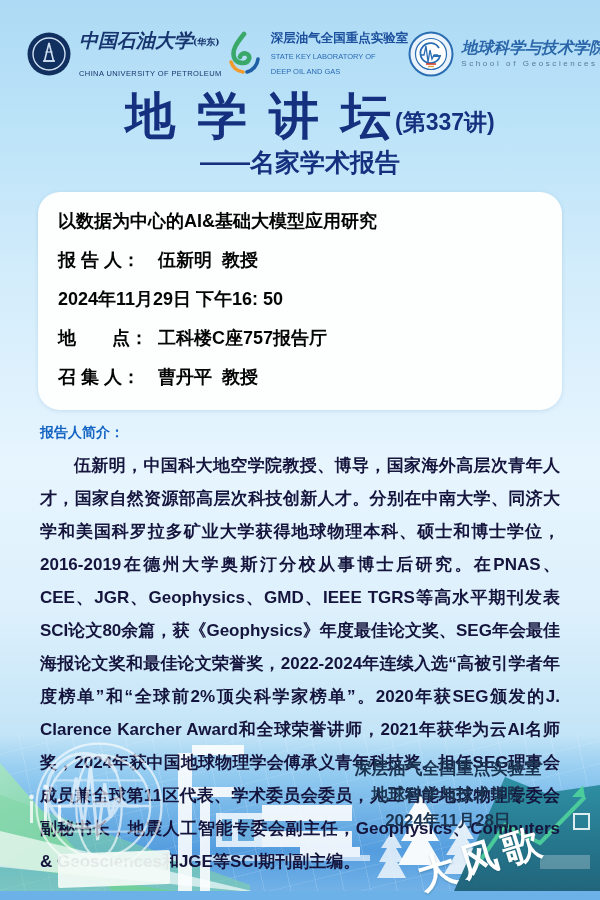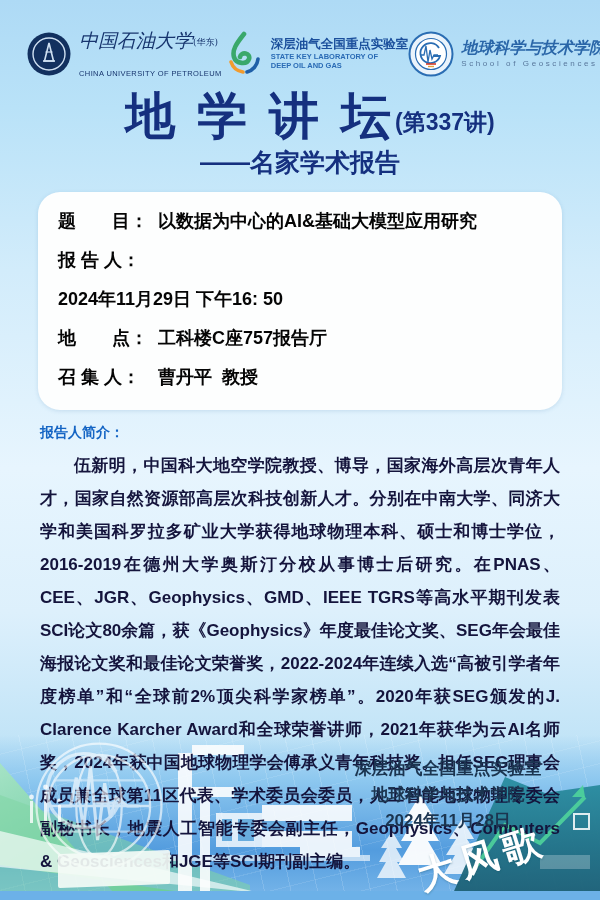--- a/index.html
+++ b/index.html
@@ -6,25 +6,25 @@
   .poster{
     position:relative;width:600px;height:900px;overflow:hidden;
     font-family:"Liberation Sans","DejaVu Sans",sans-serif;
     background:linear-gradient(180deg,#aedaf5 0%,#b9e2f8 12%,#d2ecfb 30%,#e7f5fe 52%,#ddf0fc 68%,#c2e4f7 82%,#9ccfef 100%);
   }
   
   .logo-row{display:flex;justify-content:space-between;align-items:center;padding:30px 26px 0 26px;}
   .logo{display:flex;align-items:center;gap:7px;}
   .logo svg{flex:0 0 auto;}
   .logo-txt{display:flex;flex-direction:column;line-height:1.1;}
-  .cup-zh{font-family:"DejaVu Serif","Liberation Serif",serif;font-weight:normal;font-style:italic;font-size:19px;color:#17356e;white-space:nowrap;}
+  .cup-zh{font-family:"DejaVu Serif","Liberation Serif",serif;font-weight:bold;font-style:italic;font-size:19px;color:#17356e;white-space:nowrap;}
   .cup-suffix{font-size:9px;font-style:normal;vertical-align:2px;}
   .cup-en{font-size:7.5px;color:#17356e;letter-spacing:.4px;margin-top:19px;white-space:nowrap;}
   .lab-zh{font-size:12.5px;font-weight:800;color:#1b4f9c;white-space:nowrap;}
-  .lab-en{font-size:7.5px;font-weight:700;color:#2a6bb5;white-space:nowrap;margin-top:1px;}
+  .lab-en{font-size:7.5px;font-weight:400;color:#2a6bb5;white-space:nowrap;margin-top:7px;}
   .geo-zh{font-family:"DejaVu Serif","Liberation Serif",serif;font-weight:bold;font-style:italic;font-size:16px;color:#2a66a8;white-space:nowrap;}
   .geo-en{font-size:8px;color:#58779c;letter-spacing:2.6px;margin-top:3px;white-space:nowrap;}
   
   .title-wrap{text-align:center;margin-top:12px;color:#15307f;}
   .title-line{display:flex;justify-content:center;align-items:flex-end;padding-left:20px;}
   .title-main{font-size:50px;font-weight:900;letter-spacing:4px;line-height:1.05;}
   .title-issue{font-size:23px;font-weight:900;padding-bottom:5px;}
   .subtitle{font-size:25px;font-weight:700;margin-top:3px;color:#15307f;}
   
   .info-card{
@@ -117,25 +117,25 @@
   <div class="title-wrap">
     <div class="title-line">
       <span class="title-main">地 学 讲 坛</span>
       <span class="title-issue">(第337讲)</span>
     </div>
     <div class="subtitle">——名家学术报告</div>
   </div>
 
   <div class="info-card">
     <div class="info-row">
-      <span class="info-label">题　　目：</span>
       <span class="info-value">以数据为中心的AI&amp;基础大模型应用研究</span>
     </div>
     <div class="info-row">
       <span class="info-label">报 告 人：</span>
+      <span class="info-value">伍新明  教授</span>
     </div>
     <div class="info-row">
       <span class="info-value">2024年11月29日 下午16: 50</span>
     </div>
     <div class="info-row">
       <span class="info-label">地　　点：</span>
       <span class="info-value">工科楼C座757报告厅</span>
     </div>
     <div class="info-row">
       <span class="info-label">召 集 人：</span>

